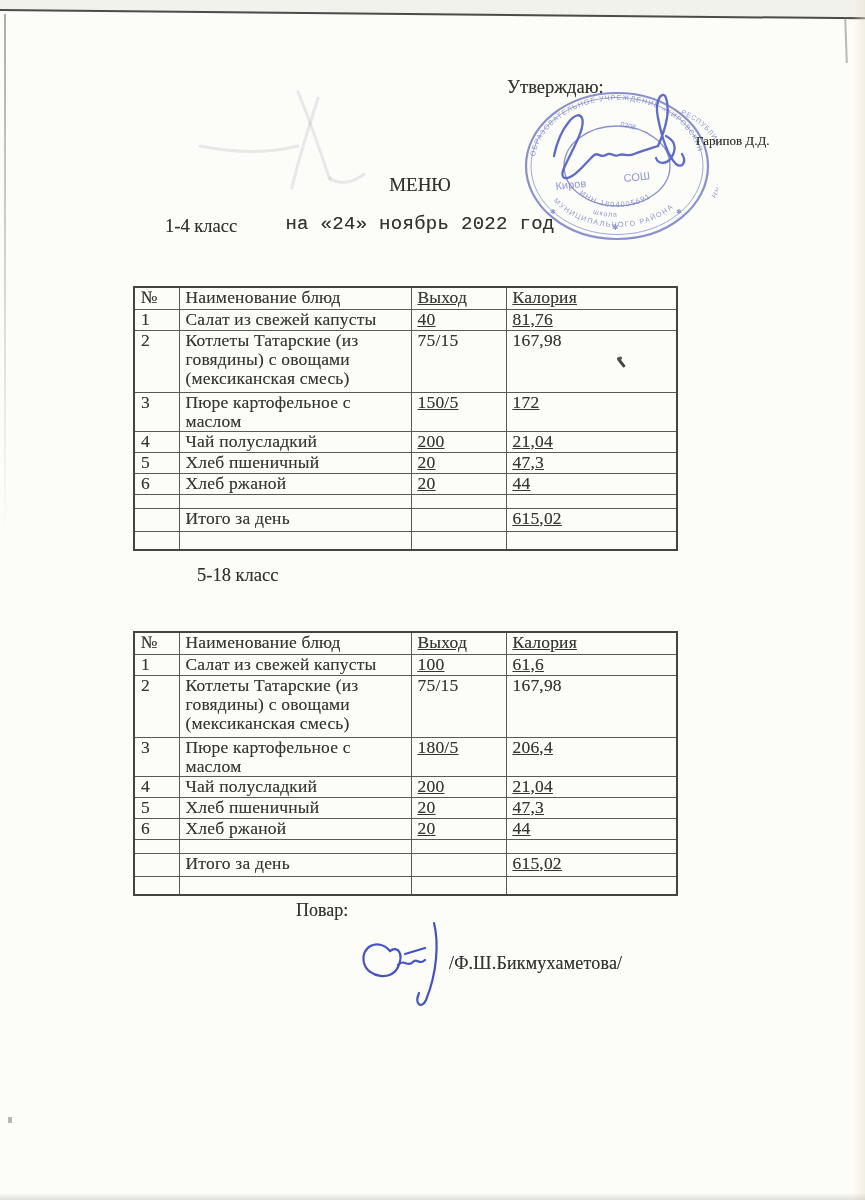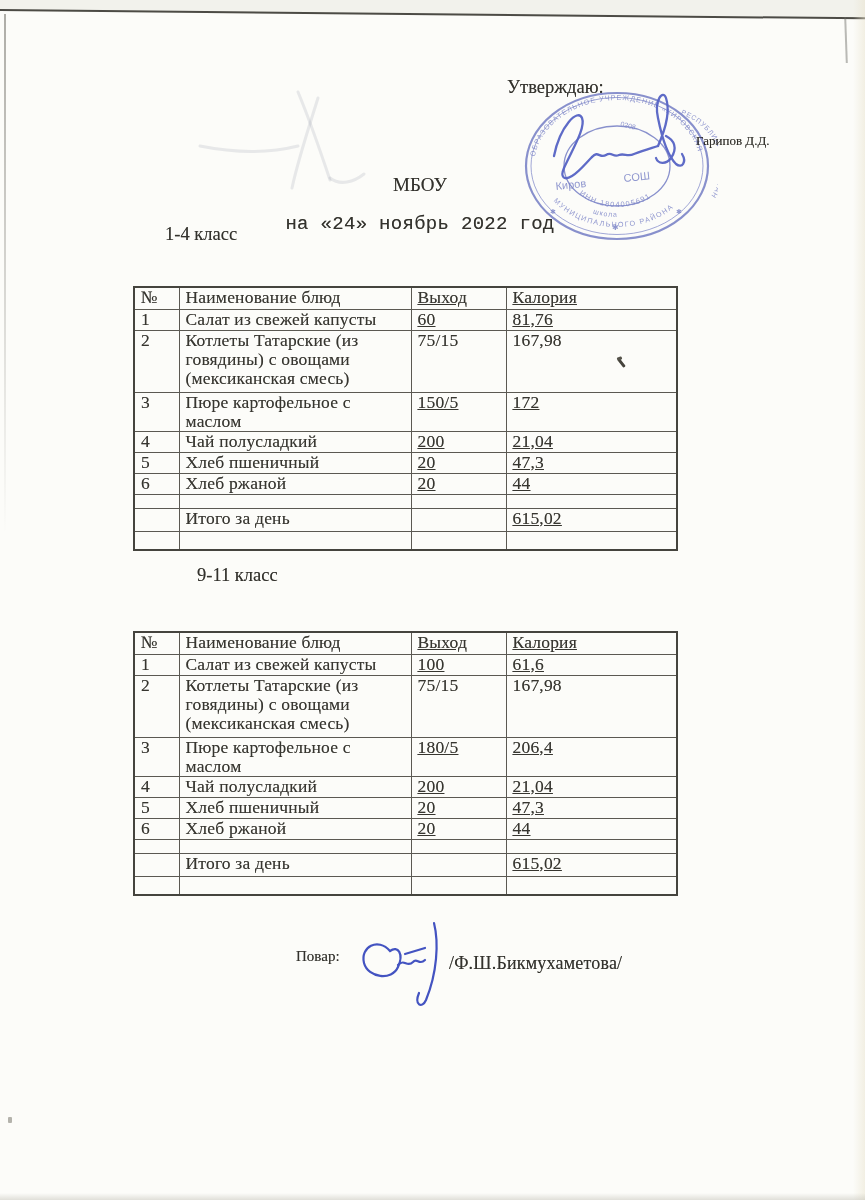--- a/index.html
+++ b/index.html
@@ -51,23 +51,23 @@
   .pencil-marks { position:absolute; left:140px; top:78px; }
 
   
   .doc-text { text-shadow:0 0 0.5px rgba(62,60,55,0.55); }
   .approval { position:absolute; left:507px; top:76px; font-size:18.5px; line-height:23px; }
   .approval-line2 { margin-top:1px; }
   .director-name { position:absolute; left:696px; top:133px; font-size:13px; }
   .title-block { position:absolute; left:120px; top:174px; width:600px; text-align:center; font-size:19px; line-height:21px; }
   .title-sub { margin-top:19px; letter-spacing:0.3px;font-family:Liberation Mono, monospace; }
   .class-label { position:absolute; font-size:18.5px; }
-  .class-1 { left:165px; top:216px;margin-top:8px; }
+  .class-1 { left:165px; top:216px; }
   .class-2 { left:197px; top:565px; }
-  .footer-label { position:absolute; left:296px; top:948px; font-size:15px; }
+  .footer-label { position:absolute; left:296px; top:900px; font-size:18px; }
   .footer-name  { position:absolute; left:449px; top:953px; font-size:18px; letter-spacing:0.2px; }
   .cook-sign { position:absolute; left:346px; top:915px; }
 
   
   table.menu {
     position:absolute; left:133px; width:543px;
     border-collapse:collapse; table-layout:fixed;
     font-size:17.5px; color:#373630;
     border:2px solid #45443e;
   }
@@ -121,21 +121,21 @@
       <path d="M 190 100 C 200 108 214 104 224 96"></path>
     </g>
   </svg>
 
   <div class="approval doc-text">
     <div>Утверждаю:</div>
   </div>
   <div class="director-name doc-text">Гарипов Д.Д.</div>
 
   <div class="title-block doc-text">
-    <div>МБОУ</div>
+    <div>МЕНЮ</div>
     <div class="title-sub">на «24» ноябрь 2022 год</div>
   </div>
 
   <div class="class-label class-1 doc-text">1-4 класс</div>
 
   <table class="menu t1">
     <colgroup>
         <col class="c-num">
         <col class="c-name">
         <col class="c-out">
@@ -144,21 +144,21 @@
     <tbody>
     <tr class="hrow">
       <td>№</td>
       <td>Наименование блюд</td>
       <td class="cal-pad">Выход</td>
       <td class="cal-pad">Калория</td>
     </tr>
     <tr class="r">
       <td>1</td>
       <td>Салат из свежей капусты</td>
-      <td class="cal-pad">60</td>
+      <td class="cal-pad">40</td>
       <td class="cal-pad">81,76</td>
     </tr>
     <tr class="big">
       <td>2</td>
       <td>Котлеты Татарские (из говядины) с овощами (мексиканская смесь)</td>
       <td>75/15</td>
       <td>167,98</td>
     </tr>
     <tr class="r">
       <td>3</td>
@@ -198,21 +198,21 @@
     </tr>
     <tr class="last">
       <td></td>
       <td></td>
       <td></td>
       <td></td>
     </tr>
     </tbody>
   </table>
 
-  <div class="class-label class-2 doc-text">9-11 класс</div>
+  <div class="class-label class-2 doc-text">5-18 класс</div>
 
   <table class="menu t2">
     <colgroup>
         <col class="c-num">
         <col class="c-name">
         <col class="c-out">
         <col class="c-cal">
       </colgroup>
     <tbody>
     <tr class="hrow">

